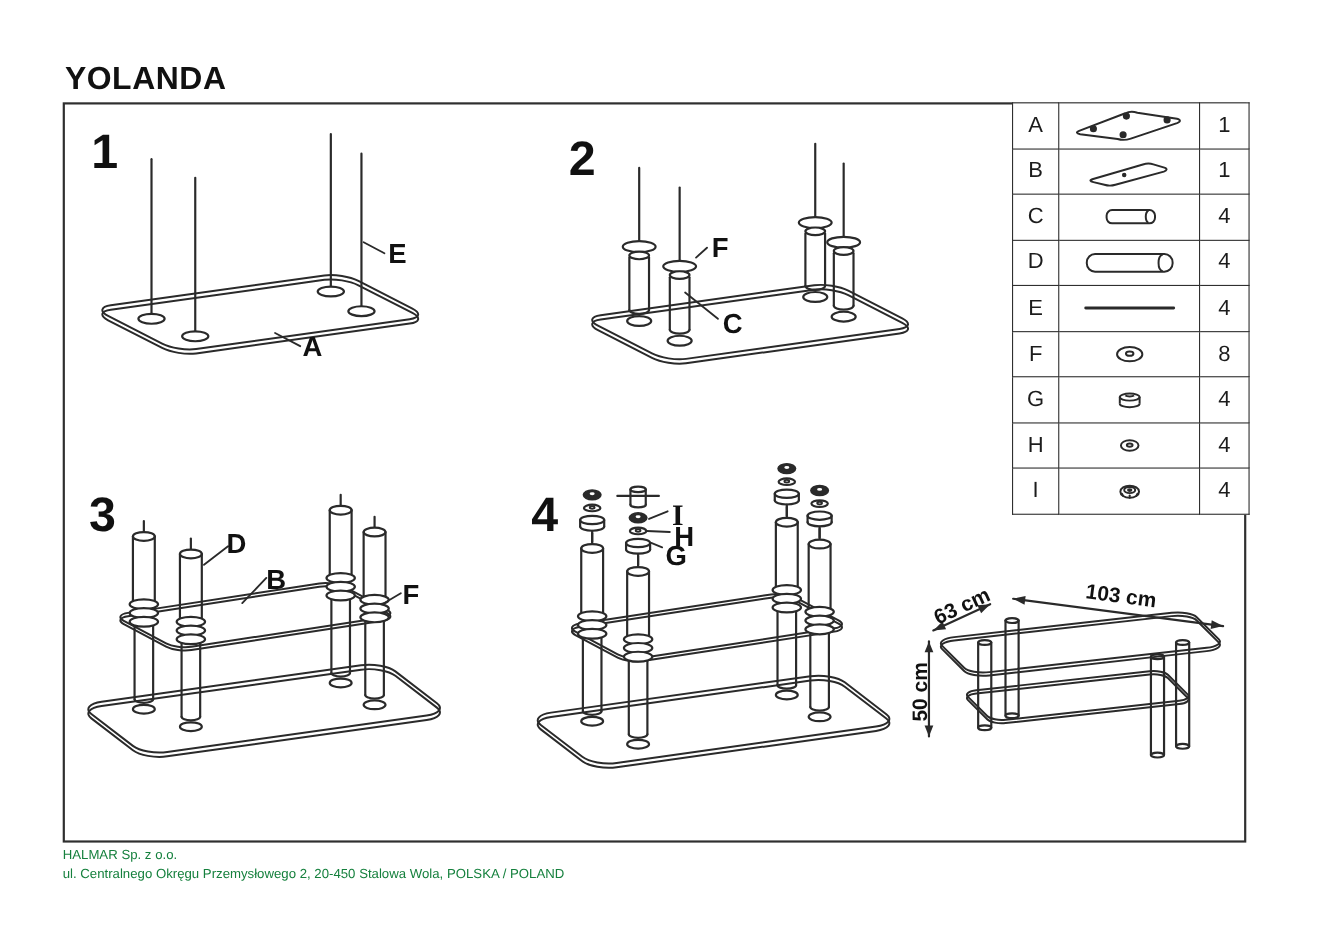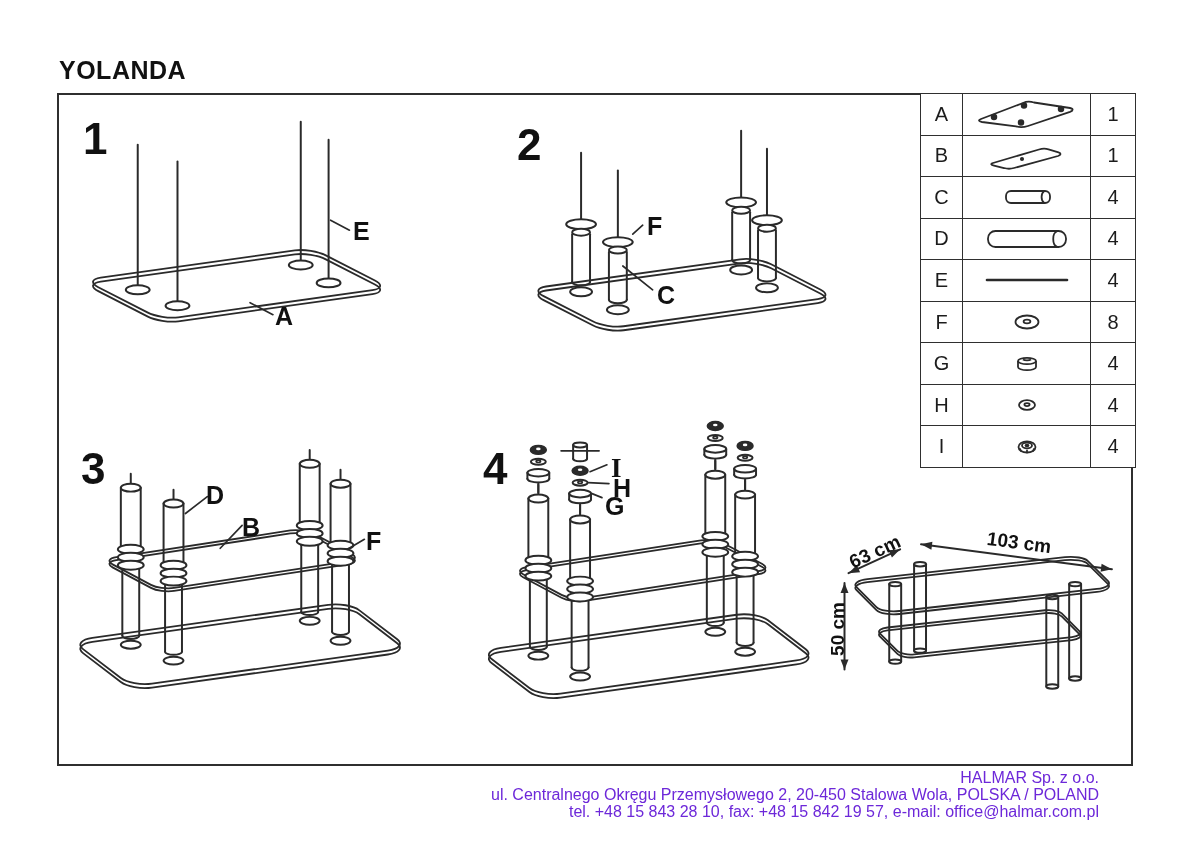--- a/index.html
+++ b/index.html
@@ -1,20 +1,20 @@
 <!DOCTYPE html>
 <html><head>
 <meta charset="utf-8">
 <style>
   * { margin:0; padding:0; box-sizing:border-box; }
   html,body { width:1200px; height:848px; background:#fff; overflow:hidden;
               font-family:"Liberation Sans", sans-serif; color:#1c1c1c; }
   .page { position:relative; width:1200px; height:848px; background:#fff; }
 
-  .title { position:absolute; left:59px; top:56px; font-size:25px; font-weight:bold;
+  .title { position:absolute; left:59px; top:56px; font-size:29px; font-weight:bold;
            letter-spacing:.5px; color:#111; }
 
   .frame { position:absolute; left:57px; top:93px; width:1076px; height:673px;
            border:2px solid #2f2f2f; }
 
   svg.art { position:absolute; left:0; top:0; width:100%; height:100%; }
   .ln  { fill:none; stroke:#2a2a2a; stroke-width:2; stroke-linecap:round; }
   .thin{ fill:none; stroke:#2a2a2a; stroke-width:1.7; stroke-linecap:round; }
   .fw  { fill:#ffffff; stroke:#2a2a2a; stroke-width:2; }
   .fd  { fill:#2a2a2a; stroke:#2a2a2a; stroke-width:1.5; }
@@ -32,21 +32,21 @@
   table.parts { position:absolute; left:861px; top:-2px; width:215px; height:375px;
                 border-collapse:collapse; table-layout:fixed; background:#fff; }
   table.parts td { border:1.7px solid #2f2f2f; text-align:center; vertical-align:middle;
                    font-size:20px; color:#1c1c1c; padding:0; }
   td.c-letter { width:42px; }
   td.c-icon   { width:128px; }
   td.c-qty    { width:45px; }
   td.c-icon svg { display:block; margin:0 auto; }
 
   .footer { position:absolute; left:57px; top:769px; width:1076px; padding-right:34px;
-            text-align:right; font-size:16px; line-height:17px; color:#6d28d9; }
+            text-align:left; font-size:12px; line-height:17px; color:#15803d; }
 </style>
 </head>
 <body>
 
 <div class="page">
 
   <div class="title">YOLANDA</div>
 
   <div class="frame">
 
@@ -314,15 +314,14 @@
         </td>
         <td class="c-qty">4</td>
       </tr>
     </tbody>
       </table>
   </div>
 
   <div class="footer">
     <div>HALMAR Sp. z o.o.</div>
     <div>ul. Centralnego Okręgu Przemysłowego 2, 20-450 Stalowa Wola, POLSKA / POLAND</div>
-    <div>tel. +48 15 843 28 10, fax: +48 15 842 19 57, e-mail: office@halmar.com.pl</div>
   </div>
 </div>
 
 </body></html>

